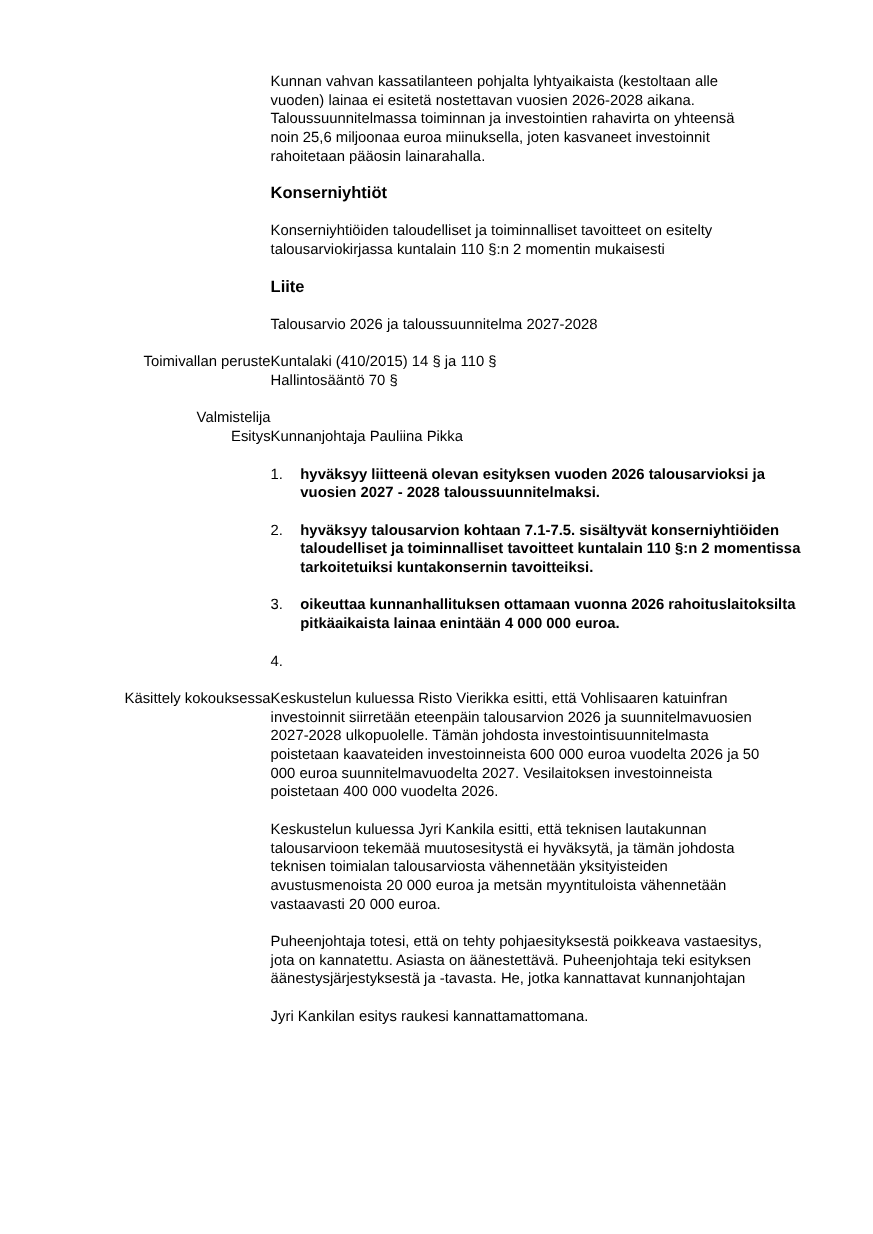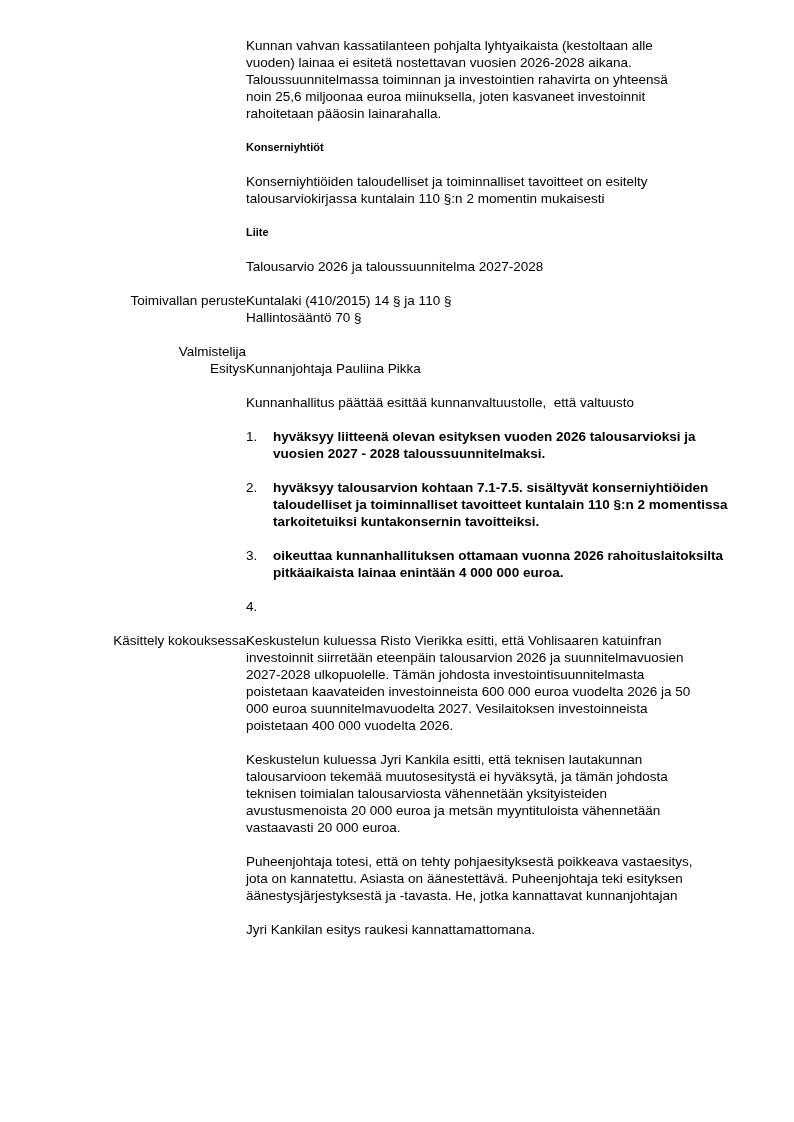--- a/index.html
+++ b/index.html
@@ -12,21 +12,21 @@
   }
   .page {
     position: relative;
     width: 794px;
     height: 1122px;
     margin: 0 auto;
     background: #ffffff;
     color: #000000;
     overflow: hidden;
     box-sizing: border-box;
-    padding: 37px 0 0 80px;
+    padding: 65px 0 0 80px;
     font-size: 13.5px;
     line-height: 17px;
   }
   .row {
     display: flex;
     align-items: flex-start;
   }
   .label-col {
     flex: none;
     width: 166px;
@@ -36,21 +36,21 @@
   .body-col {
     flex: none;
     width: 520px;
   }
   .para {
     margin: 0 0 17px 0;
     white-space: pre;
   }
   .hd {
     margin: 0 0 17px 0;
-    font-size: 11px;
+    font-size: 15px;
     font-weight: bold;
     line-height: 17px;
     white-space: pre;
   }
   .list-item {
     display: flex;
     align-items: flex-start;
     margin: 0 0 17px 0;
   }
   .list-item .num {
@@ -99,21 +99,20 @@
 
   <div class="row">
     <div class="label-col">Valmistelija</div>
   </div>
 
   <div class="row">
     <div class="label-col">Esitys</div>
     <div class="body-col">
       <p class="para">Kunnanjohtaja Pauliina Pikka</p>
 
-      <p class="para">Kunnanhallitus päättää esittää kunnanvaltuustolle,  että valtuusto</p>
 
       <div>
         <div class="list-item">
           <span class="num">1.</span>
           <span class="item-text">hyväksyy liitteenä olevan esityksen vuoden 2026 talousarvioksi ja
 vuosien 2027 - 2028 taloussuunnitelmaksi.</span>
         </div>
         <div class="list-item">
           <span class="num">2.</span>
           <span class="item-text">hyväksyy talousarvion kohtaan 7.1-7.5. sisältyvät konserniyhtiöiden

